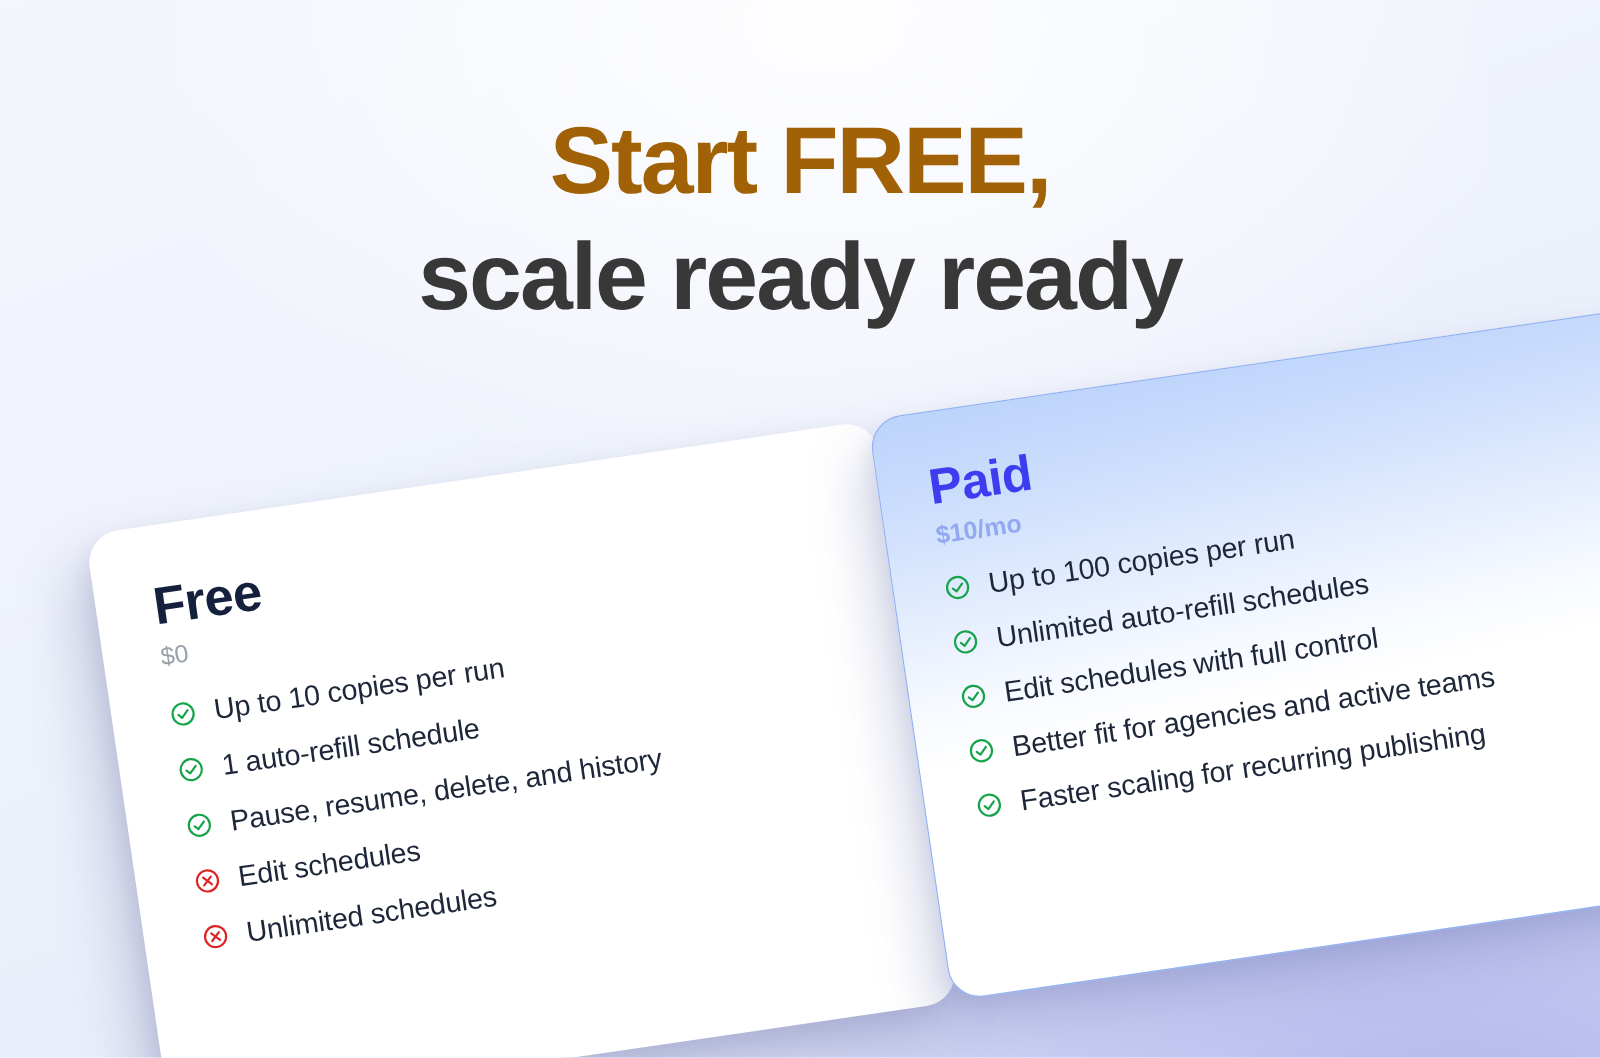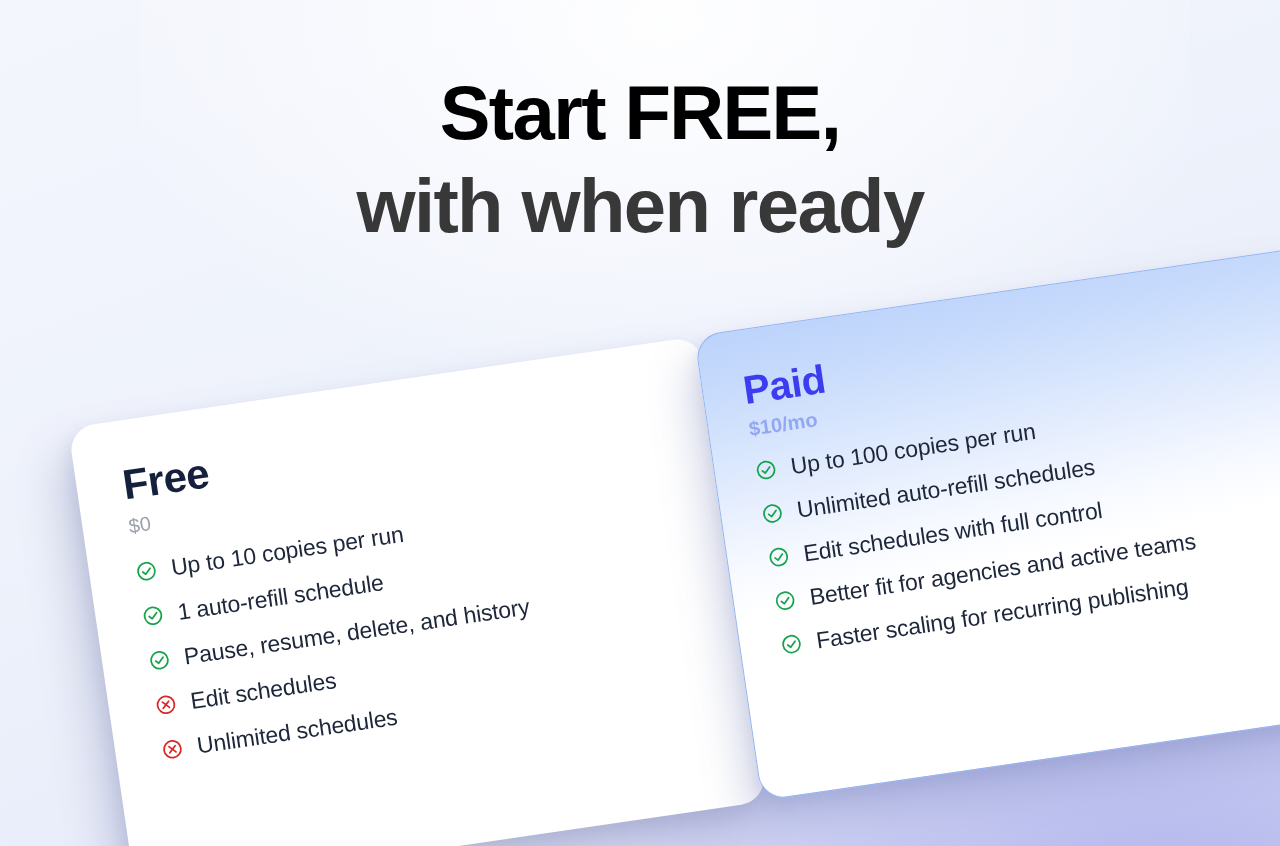--- a/index.html
+++ b/index.html
@@ -31,21 +31,21 @@
 
   
   .hero{
     position:absolute;left:0;right:0;top:66px;text-align:center;
     letter-spacing:-1.6px;
   }
   .hero-line{
     font-size:76px;line-height:93px;font-weight:700;
     white-space:nowrap;
   }
-  .hero-accent{color:#000000;}
+  .hero-accent{color:#a16207;margin-top:16px;}
   .hero-dark{color:#383838;}
 
   
   .card{
     position:absolute;
     box-sizing:border-box;
     border-radius:26px;
   }
 
   
@@ -112,21 +112,21 @@
 <body>
 
 <div class="stage">
 
   <div class="bg-base"></div>
   <div class="bg-glow-lavender"></div>
   <div class="bg-glow-top"></div>
 
   <div class="hero">
     <div class="hero-line hero-accent">Start FREE,</div>
-    <div class="hero-line hero-dark">with when ready</div>
+    <div class="hero-line hero-dark">scale ready ready</div>
   </div>
 
   <div class="card card-free">
     <div class="plan-name plan-free-name">Free</div>
     <div class="plan-price plan-free-price">$0</div>
     <ul class="feature-list" id="feature-list-free">
         <li class="feature">
           <span style="display: flex;">
             <svg class="feat-icon" viewBox="0 0 24 24" fill="none" stroke="#16a34a" stroke-width="1.9" stroke-linecap="round" stroke-linejoin="round">
               <circle cx="12" cy="12" r="9.2"></circle>

